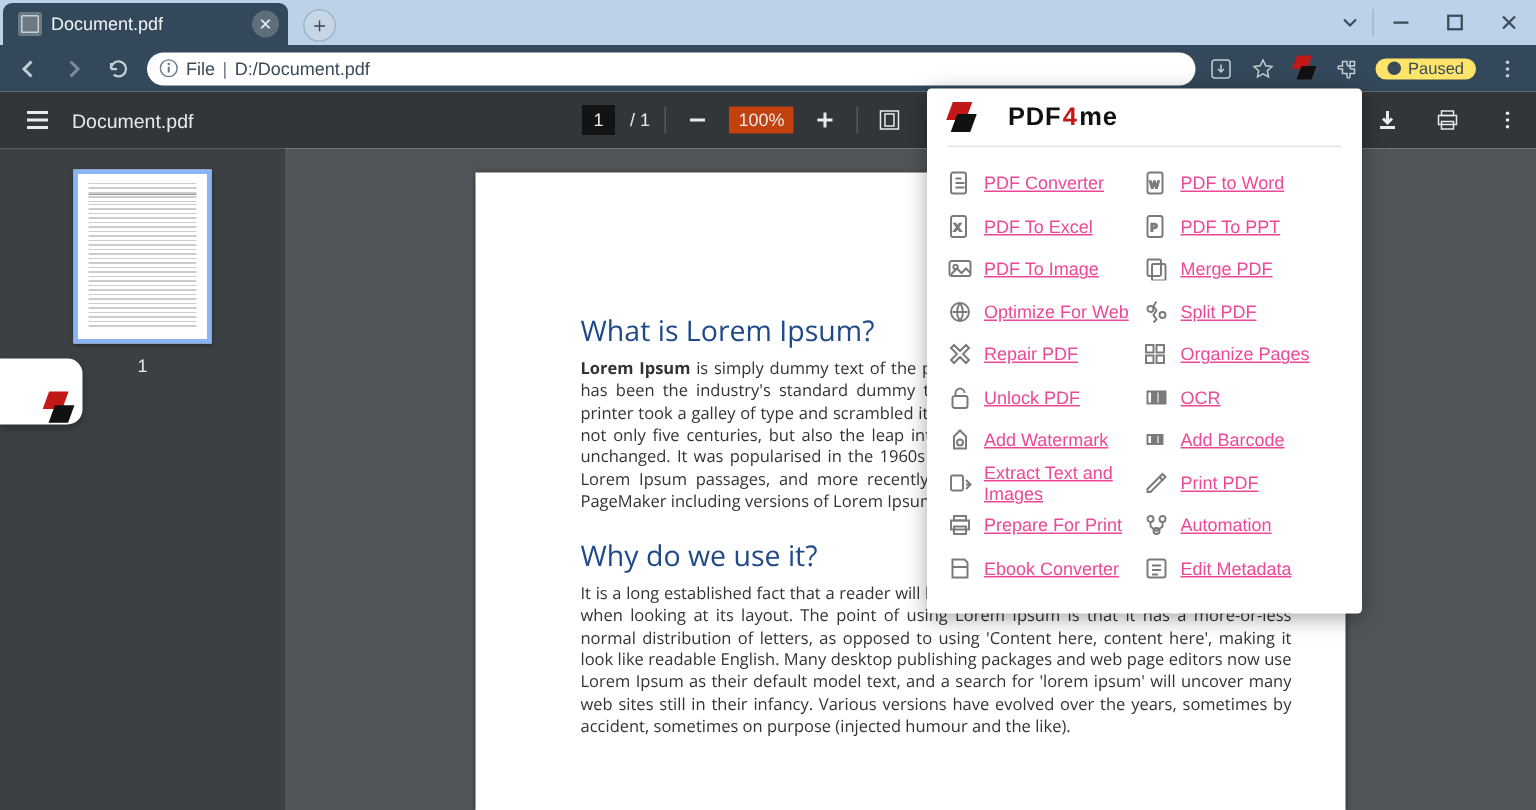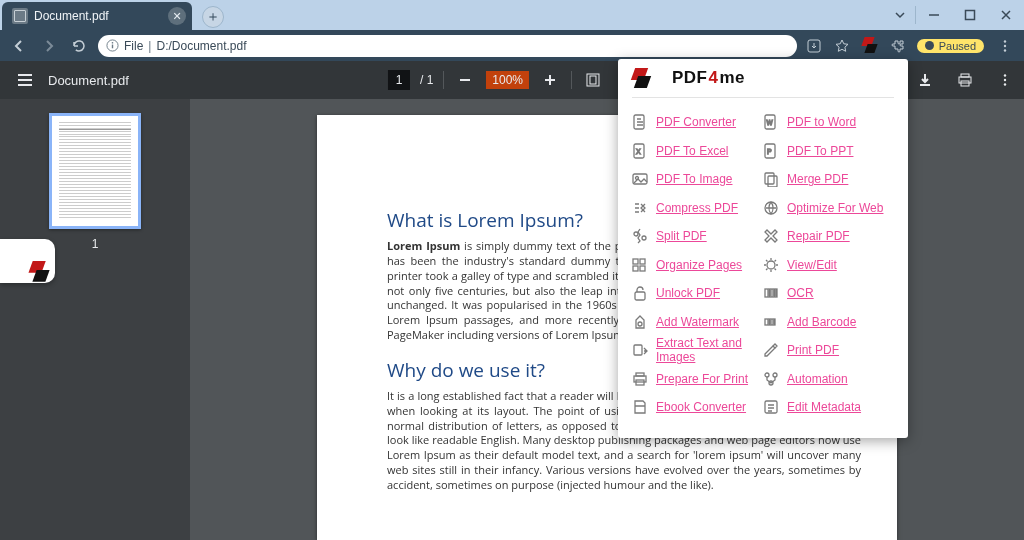--- a/index.html
+++ b/index.html
@@ -322,27 +322,20 @@
       </div>
       <div class="pitem">
         <svg viewBox="0 0 16 16" fill="none" stroke="#7a7a7a" stroke-width="1.3">
           <rect x="2" y="2" width="9" height="11" rx="1"></rect>
           <rect x="5" y="5" width="9" height="11" rx="1"></rect>
         </svg>
         <span>Merge PDF</span>
       </div>
       <div class="pitem">
         <svg viewBox="0 0 16 16" fill="none" stroke="#7a7a7a" stroke-width="1.3">
-          <path d="M3 4h4M3 8h4M3 12h4"></path>
-          <path d="M9 4l4 4-4 4M13 4l-4 4 4 4"></path>
-        </svg>
-        <span>Compress PDF</span>
-      </div>
-      <div class="pitem">
-        <svg viewBox="0 0 16 16" fill="none" stroke="#7a7a7a" stroke-width="1.3">
           <circle cx="8" cy="8" r="6"></circle>
           <path d="M3 8h10M8 2a10 10 0 0 1 0 12M8 2a10 10 0 0 0 0 12"></path>
         </svg>
         <span>Optimize For Web</span>
       </div>
       <div class="pitem">
         <svg viewBox="0 0 16 16" fill="none" stroke="#7a7a7a" stroke-width="1.3">
           <path d="M8 1l-2 3 2 3-2 3 2 3-2 2"></path>
           <circle cx="4" cy="6" r="2"></circle>
           <circle cx="12" cy="10" r="2"></circle>
@@ -356,27 +349,20 @@
         <span>Repair PDF</span>
       </div>
       <div class="pitem">
         <svg viewBox="0 0 16 16" fill="none" stroke="#7a7a7a" stroke-width="1.3">
           <rect x="1" y="2" width="5" height="5"></rect>
           <rect x="8" y="2" width="5" height="5"></rect>
           <rect x="1" y="9" width="5" height="5"></rect>
           <rect x="8" y="9" width="5" height="5"></rect>
         </svg>
         <span>Organize Pages</span>
-      </div>
-      <div class="pitem">
-        <svg viewBox="0 0 16 16" fill="none" stroke="#7a7a7a" stroke-width="1.3">
-          <circle cx="8" cy="8" r="4"></circle>
-          <path d="M1 8h2M13 8h2M8 1v2M8 13v2M3 3l1.5 1.5M11.5 11.5L13 13M3 13l1.5-1.5M11.5 4.5L13 3"></path>
-        </svg>
-        <span>View/Edit</span>
       </div>
       <div class="pitem">
         <svg viewBox="0 0 16 16" fill="none" stroke="#7a7a7a" stroke-width="1.3">
           <rect x="3" y="7" width="10" height="8" rx="1.5"></rect>
           <path d="M5 7V5a3 3 0 0 1 6 0"></path>
         </svg>
         <span>Unlock PDF</span>
       </div>
       <div class="pitem">
         <svg viewBox="0 0 16 16" fill="none" stroke="#7a7a7a" stroke-width="1.3">

